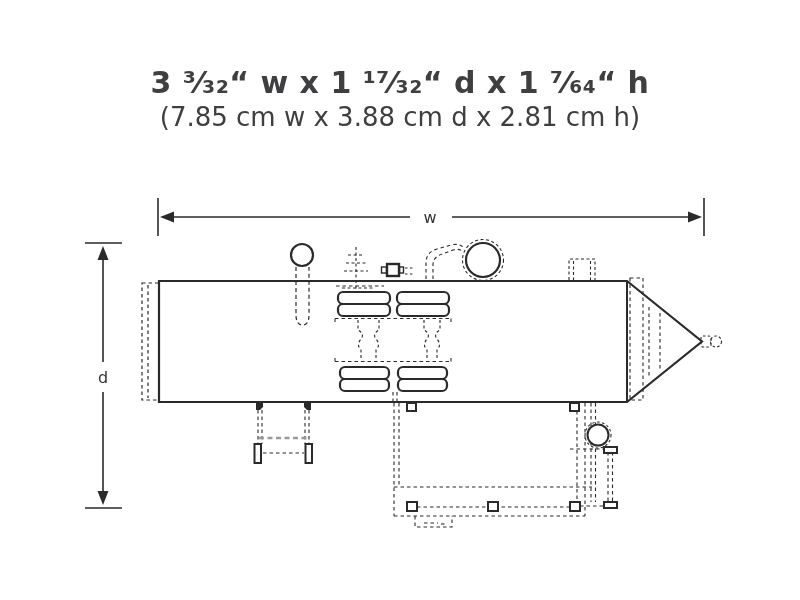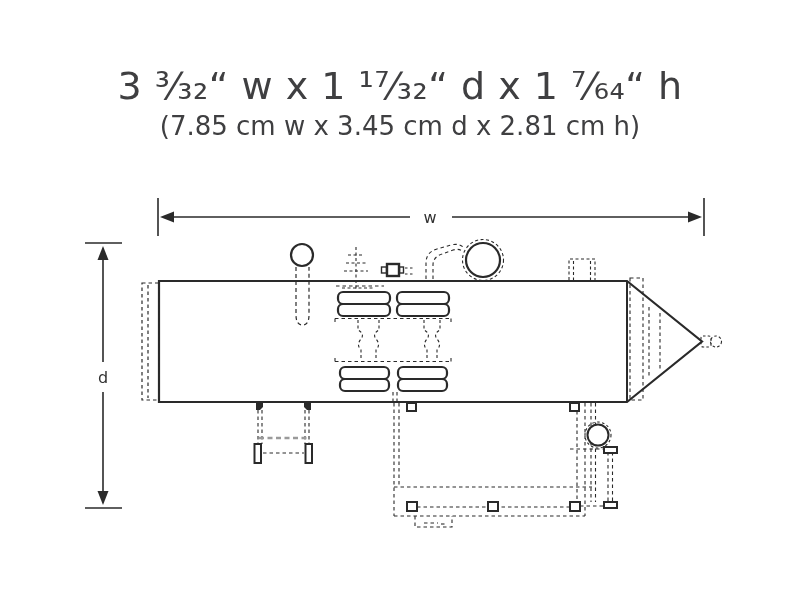--- a/index.html
+++ b/index.html
@@ -6,37 +6,37 @@
   body{
     width:800px;height:600px;position:relative;overflow:hidden;
     background:#ffffff;
     font-family:"DejaVu Sans","Liberation Sans",sans-serif;
   }
   .title-block{
     position:absolute;top:66px;left:0;width:800px;
     text-align:center;color:#3f3f41;
   }
   .title-line1{
-    font-size:38px;line-height:1.1;letter-spacing:0.5px;font-weight:400;
+    font-size:30px;line-height:1.1;letter-spacing:0.5px;font-weight:700;
   }
   .title-line2{
     font-size:26px;line-height:1.1;margin-top:4px;font-weight:500;
   }
   .drawing-svg{position:absolute;left:0;top:0;width:800px;height:600px;}
   .dim-label{
     font-family:"DejaVu Sans","Liberation Sans",sans-serif;
     font-size:16px;fill:#333;
   }
 </style>
 </head>
 <body>
 
 <div class="title-block">
   <div class="title-line1">3 ³⁄₃₂“ w x 1 ¹⁷⁄₃₂“ d x 1 ⁷⁄₆₄“ h</div>
-  <div class="title-line2">(7.85 cm w x 3.45 cm d x 2.81 cm h)</div>
+  <div class="title-line2">(7.85 cm w x 3.88 cm d x 2.81 cm h)</div>
 </div>
 
 <svg class="drawing-svg" viewBox="0 0 800 600">
 
   <g stroke="#2a2a2a" stroke-width="1.6" fill="none">
     <line x1="158" y1="198" x2="158" y2="236"></line>
     <line x1="704" y1="198" x2="704" y2="236"></line>
     <line x1="171" y1="217" x2="410" y2="217"></line>
     <line x1="452" y1="217" x2="692" y2="217"></line>
     <polygon points="160,217 174,211.5 174,222.5" fill="#2a2a2a" stroke="none"></polygon>

